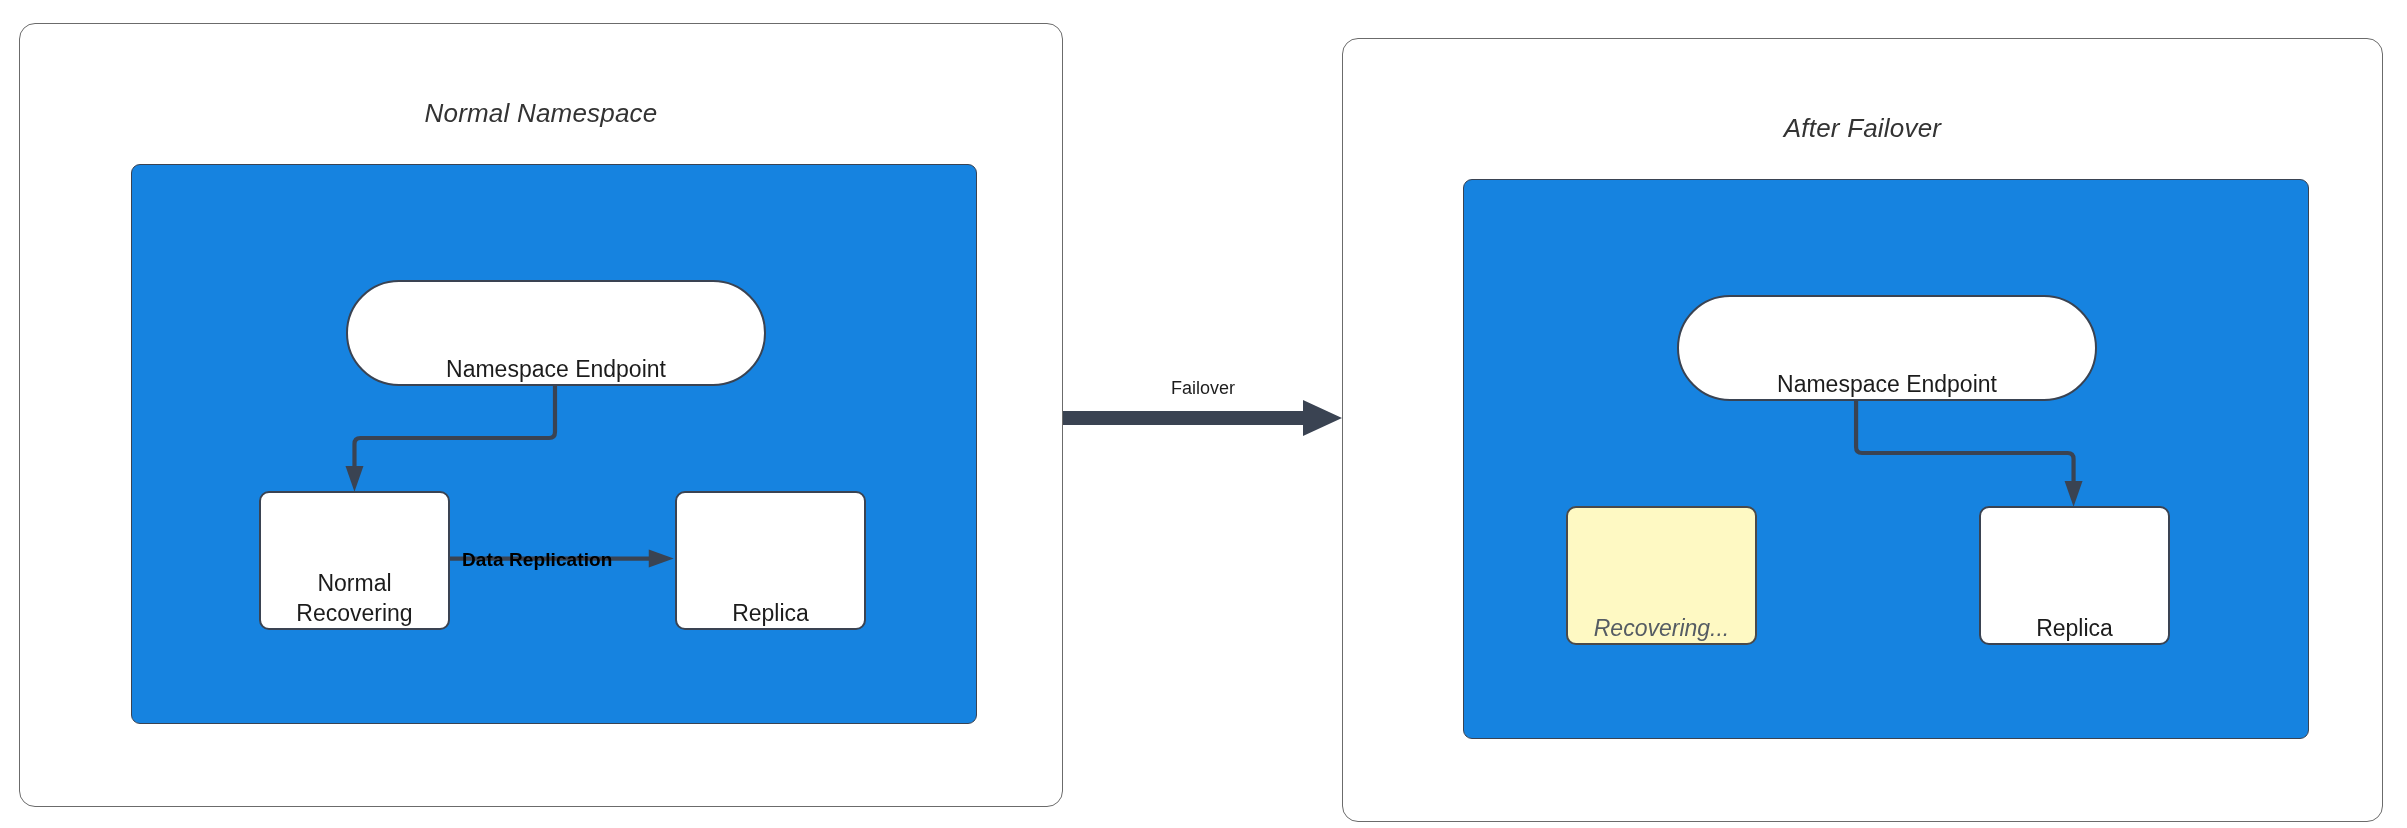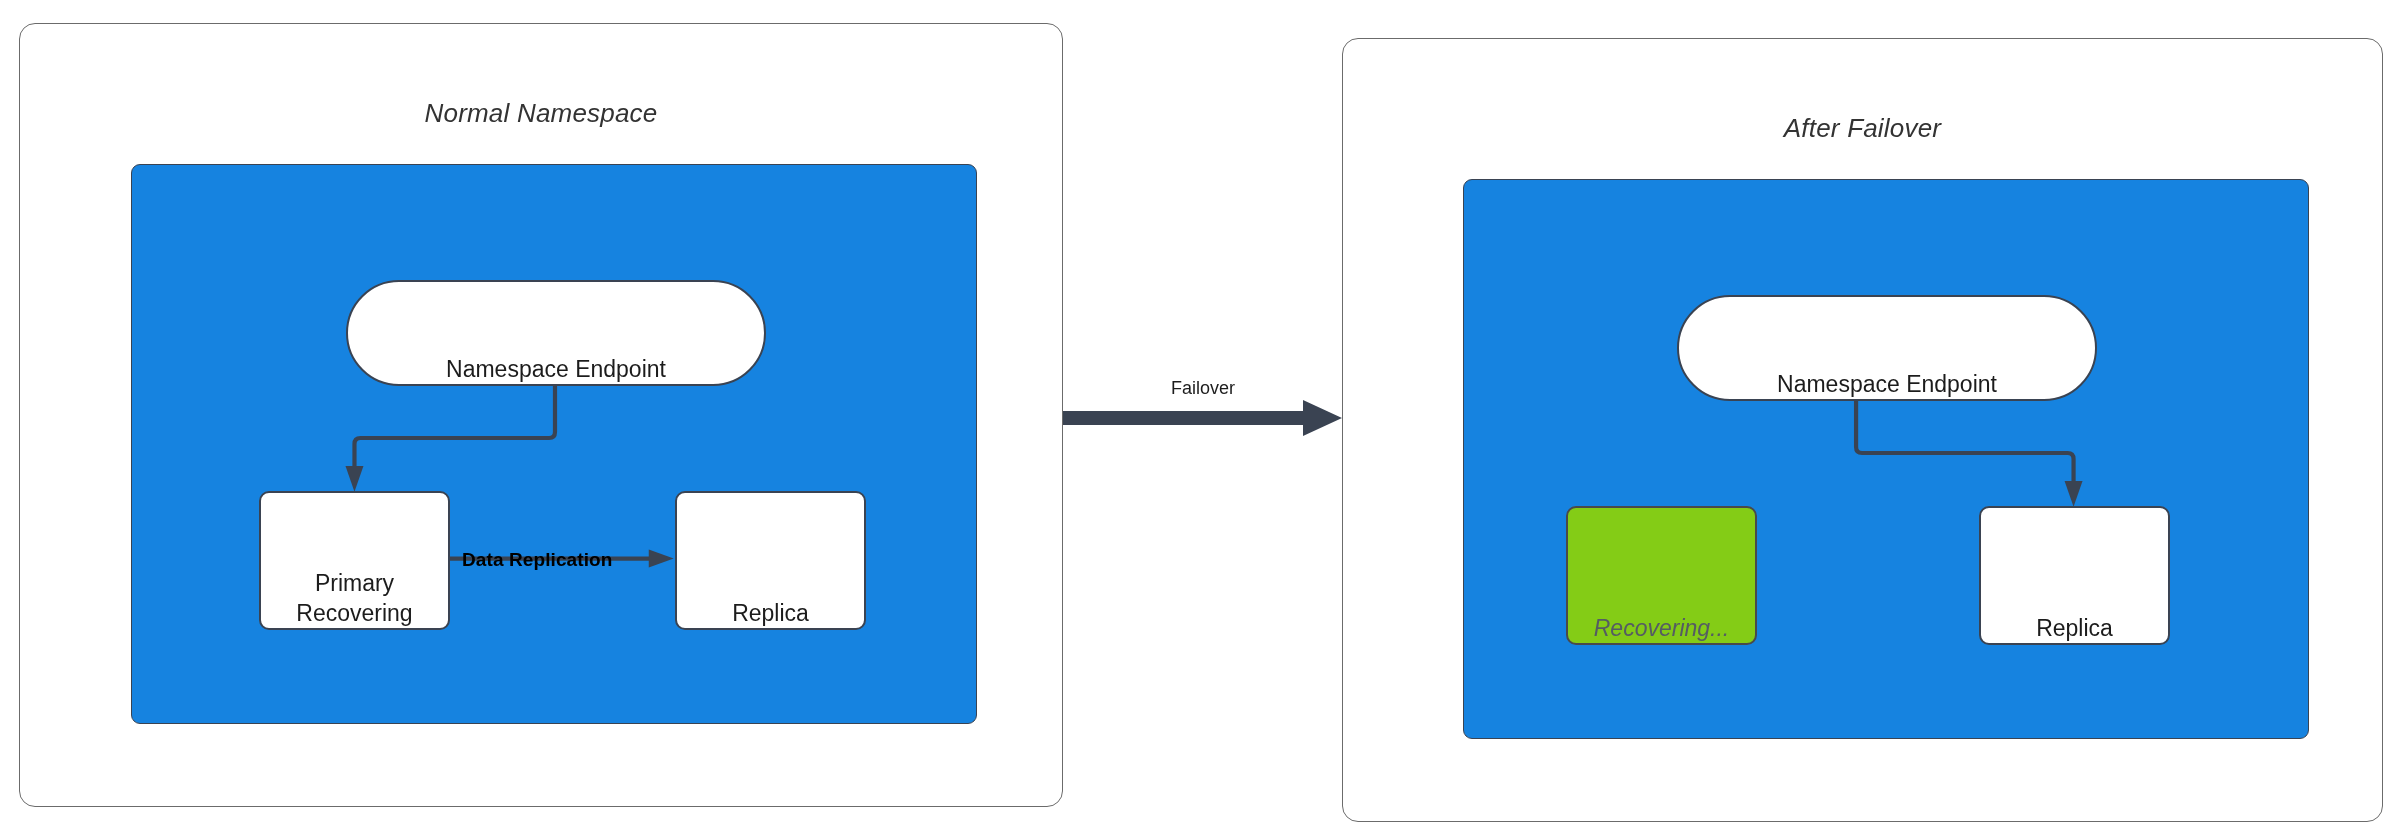--- a/index.html
+++ b/index.html
@@ -65,21 +65,21 @@
     align-items: flex-end;
     justify-content: center;
     text-align: center;
     color: #1c1c1c;
     font-size: 23px;
     line-height: 1.28;
   }
   .node.stadium { border-radius: 999px; }
   .node.rect    { border-radius: 10px; }
   .node.muted {
-    background: #84cc16;
+    background: #fef9c3;
     border-color: #4a4a4a;
     color: #555c63;
     font-style: italic;
   }
 
   
   #node-endpoint-left { left: 214px; top: 115px; width: 420px; height: 106px; }
   #node-primary       { left: 127px; top: 326px; width: 191px; height: 139px; }
   #node-replica-left  { left: 543px; top: 326px; width: 191px; height: 139px; }
 
@@ -154,21 +154,21 @@
         <path class="edge" d="M 318 395 L 528 395"></path>
         <polygon class="edge-head" points="543,395 518,386 518,404"></polygon>
       </svg>
 
       <div class="node stadium" id="node-endpoint-left">
         <span>Namespace Endpoint</span>
       </div>
 
       <div class="node rect" id="node-primary">
         <span>
-          <span>Primary</span><br>
+          <span>Normal</span><br>
           <span>Recovering</span>
         </span>
       </div>
 
       <div class="node rect" id="node-replica-left">
         <span>Replica</span>
       </div>
 
       <div class="edge-label" id="label-replication">Data Replication</div>
     </div>

